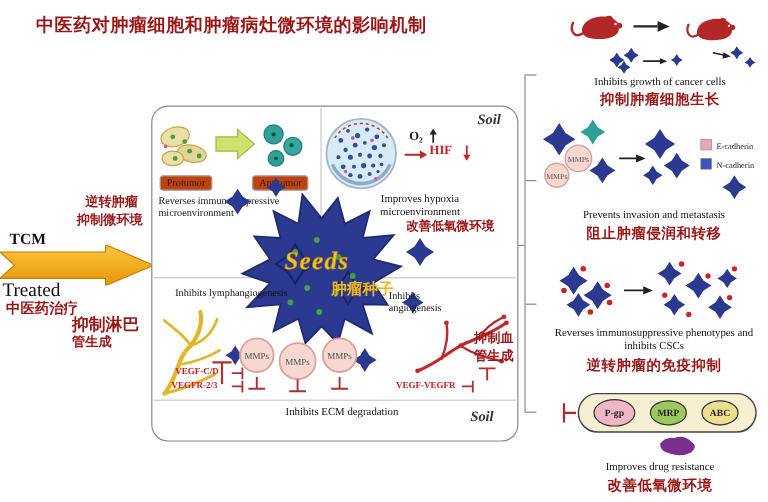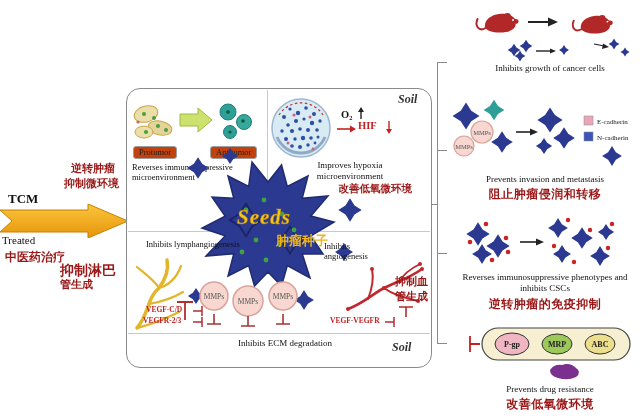--- a/index.html
+++ b/index.html
@@ -33,26 +33,27 @@
         <path fill="none" stroke="currentColor" stroke-width="2" stroke-linecap="round" d="M3.5,16 C-3,20 -7.5,14 -4.5,7"></path>
         <circle fill="#ffffff" cx="31" cy="8" r="1"></circle>
       </g>
       <linearGradient id="goldgrad" x1="0" y1="0" x2="0" y2="1">
         <stop offset="0" stop-color="#F9C63C"></stop>
           <stop offset="1" stop-color="#E8940A"></stop>
       </linearGradient>
     </defs>
   </svg>
 
+  <div class="abs title">中医药对肿瘤细胞和肿瘤病灶微环境的影响机制</div>
 
   <div class="abs serif" style="left:8px;top:191px;font-size:13px;font-weight:bold;color:#111;">TCM</div>
   <svg class="abs" style="left:0px;top:204px;" width="128" height="34">
     <polygon points="0,6 88,6 88,0 128,17 88,34 88,28 0,28 12,17" fill="url(#goldgrad)" stroke="#C87F00" stroke-width="1"></polygon>
   </svg>
-  <div class="abs serif" style="left:2px;top:234px;font-size:11px;color:#111;">Treated</div>
+  <div class="abs serif" style="left:2px;top:234px;font-size:16px;color:#111;">Treated</div>
   <div class="abs cnred" style="left:5px;top:249px;font-size:12px;">中医药治疗</div>
 
   <div class="abs cnred" style="left:71px;top:161px;font-size:11px;">逆转肿瘤</div>
   <div class="abs cnred" style="left:64px;top:176px;font-size:11px;">抑制微环境</div>
 
   <div class="abs cnred" style="left:60px;top:262px;font-size:14px;">抑制淋巴</div>
   <div class="abs cnred" style="left:60px;top:277px;font-size:11px;">管生成</div>
 
   <div class="abs panel"></div>
   <div class="abs divline" style="left:267px;top:90px;width:1px;height:141px;"></div>
@@ -244,20 +245,21 @@
       <use href="#star8" transform="translate(96,46) scale(0.55)"></use>
       <use href="#star8" transform="translate(146,40) scale(0.6)"></use>
       <use href="#star8" transform="translate(157,48) scale(0.5)"></use>
     </g>
     <line x1="68" y1="47" x2="82" y2="47" stroke="#222" stroke-width="1.4"></line>
     <polygon points="82,44.5 88,47 82,49.5" fill="#222"></polygon>
     <line x1="126" y1="40" x2="136" y2="42" stroke="#222" stroke-width="1.2"></line>
     <polygon points="135,39.5 141,43 134,45" fill="#222"></polygon>
   </svg>
   <div class="abs cap9" style="left:462px;top:63px;width:176px;">Inhibits growth of cancer cells</div>
+  <div class="abs cncap" style="left:462px;top:75px;width:176px;">抑制肿瘤细胞生长</div>
 
   <svg class="abs" style="left:452px;top:98px;" width="186" height="72" viewBox="0 0 186 72">
     <use href="#star8" transform="translate(14,18) scale(1.5)" fill="#2B3990"></use>
     <use href="#star8" transform="translate(42,12) scale(1.15)" fill="#2E9E96"></use>
     <circle cx="30" cy="34" r="11" fill="#F8D7D0" stroke="#D9A39B" stroke-width="1.2"></circle>
     <text x="30" y="37" text-anchor="middle" font-family="Liberation Serif, DejaVu Serif, serif" font-size="6.5" fill="#555">MMPs</text>
     <circle cx="12" cy="48" r="10" fill="#F8D7D0" stroke="#D9A39B" stroke-width="1.2"></circle>
     <text x="12" y="51" text-anchor="middle" font-family="Liberation Serif, DejaVu Serif, serif" font-size="6.5" fill="#555">MMPs</text>
     <use href="#star8" transform="translate(50,44) scale(1.2)" fill="#2B3990"></use>
     <line x1="64" y1="34" x2="78" y2="34" stroke="#222" stroke-width="1.6"></line>
@@ -314,16 +316,16 @@
     <path d="M2,14 L2,30 M2,22 L12,22" stroke="#c22222" stroke-width="1.8" fill="none"></path>
     <rect x="14" y="6" width="148" height="32" rx="16" fill="#F6EFD2" stroke="#444" stroke-width="1.2"></rect>
     <ellipse cx="44" cy="22" rx="17" ry="11" fill="#F0B6C4" stroke="#333" stroke-width="1"></ellipse>
     <text x="44" y="25" text-anchor="middle" font-family="Liberation Serif, DejaVu Serif, serif" font-size="8" font-weight="bold" fill="#222">P-gp</text>
     <ellipse cx="89" cy="22" rx="15" ry="10" fill="#9DC85C" stroke="#333" stroke-width="1"></ellipse>
     <text x="89" y="25" text-anchor="middle" font-family="Liberation Serif, DejaVu Serif, serif" font-size="8" font-weight="bold" fill="#222">MRP</text>
     <ellipse cx="132" cy="22" rx="15" ry="10" fill="#EBDE8C" stroke="#333" stroke-width="1"></ellipse>
     <text x="132" y="25" text-anchor="middle" font-family="Liberation Serif, DejaVu Serif, serif" font-size="8" font-weight="bold" fill="#222">ABC</text>
     <path d="M82,48 Q86,42 94,43 Q102,40 108,46 Q114,50 108,55 Q100,59 90,56 Q82,54 82,48 Z" fill="#7B2F8E"></path>
   </svg>
-  <div class="abs cap9" style="left:462px;top:384px;width:176px;">Prevents drug resistance</div>
+  <div class="abs cap9" style="left:462px;top:384px;width:176px;">Improves drug resistance</div>
   <div class="abs cncap" style="left:462px;top:396px;width:176px;">改善低氧微环境</div>
 
 </div>
 
 </body></html>

